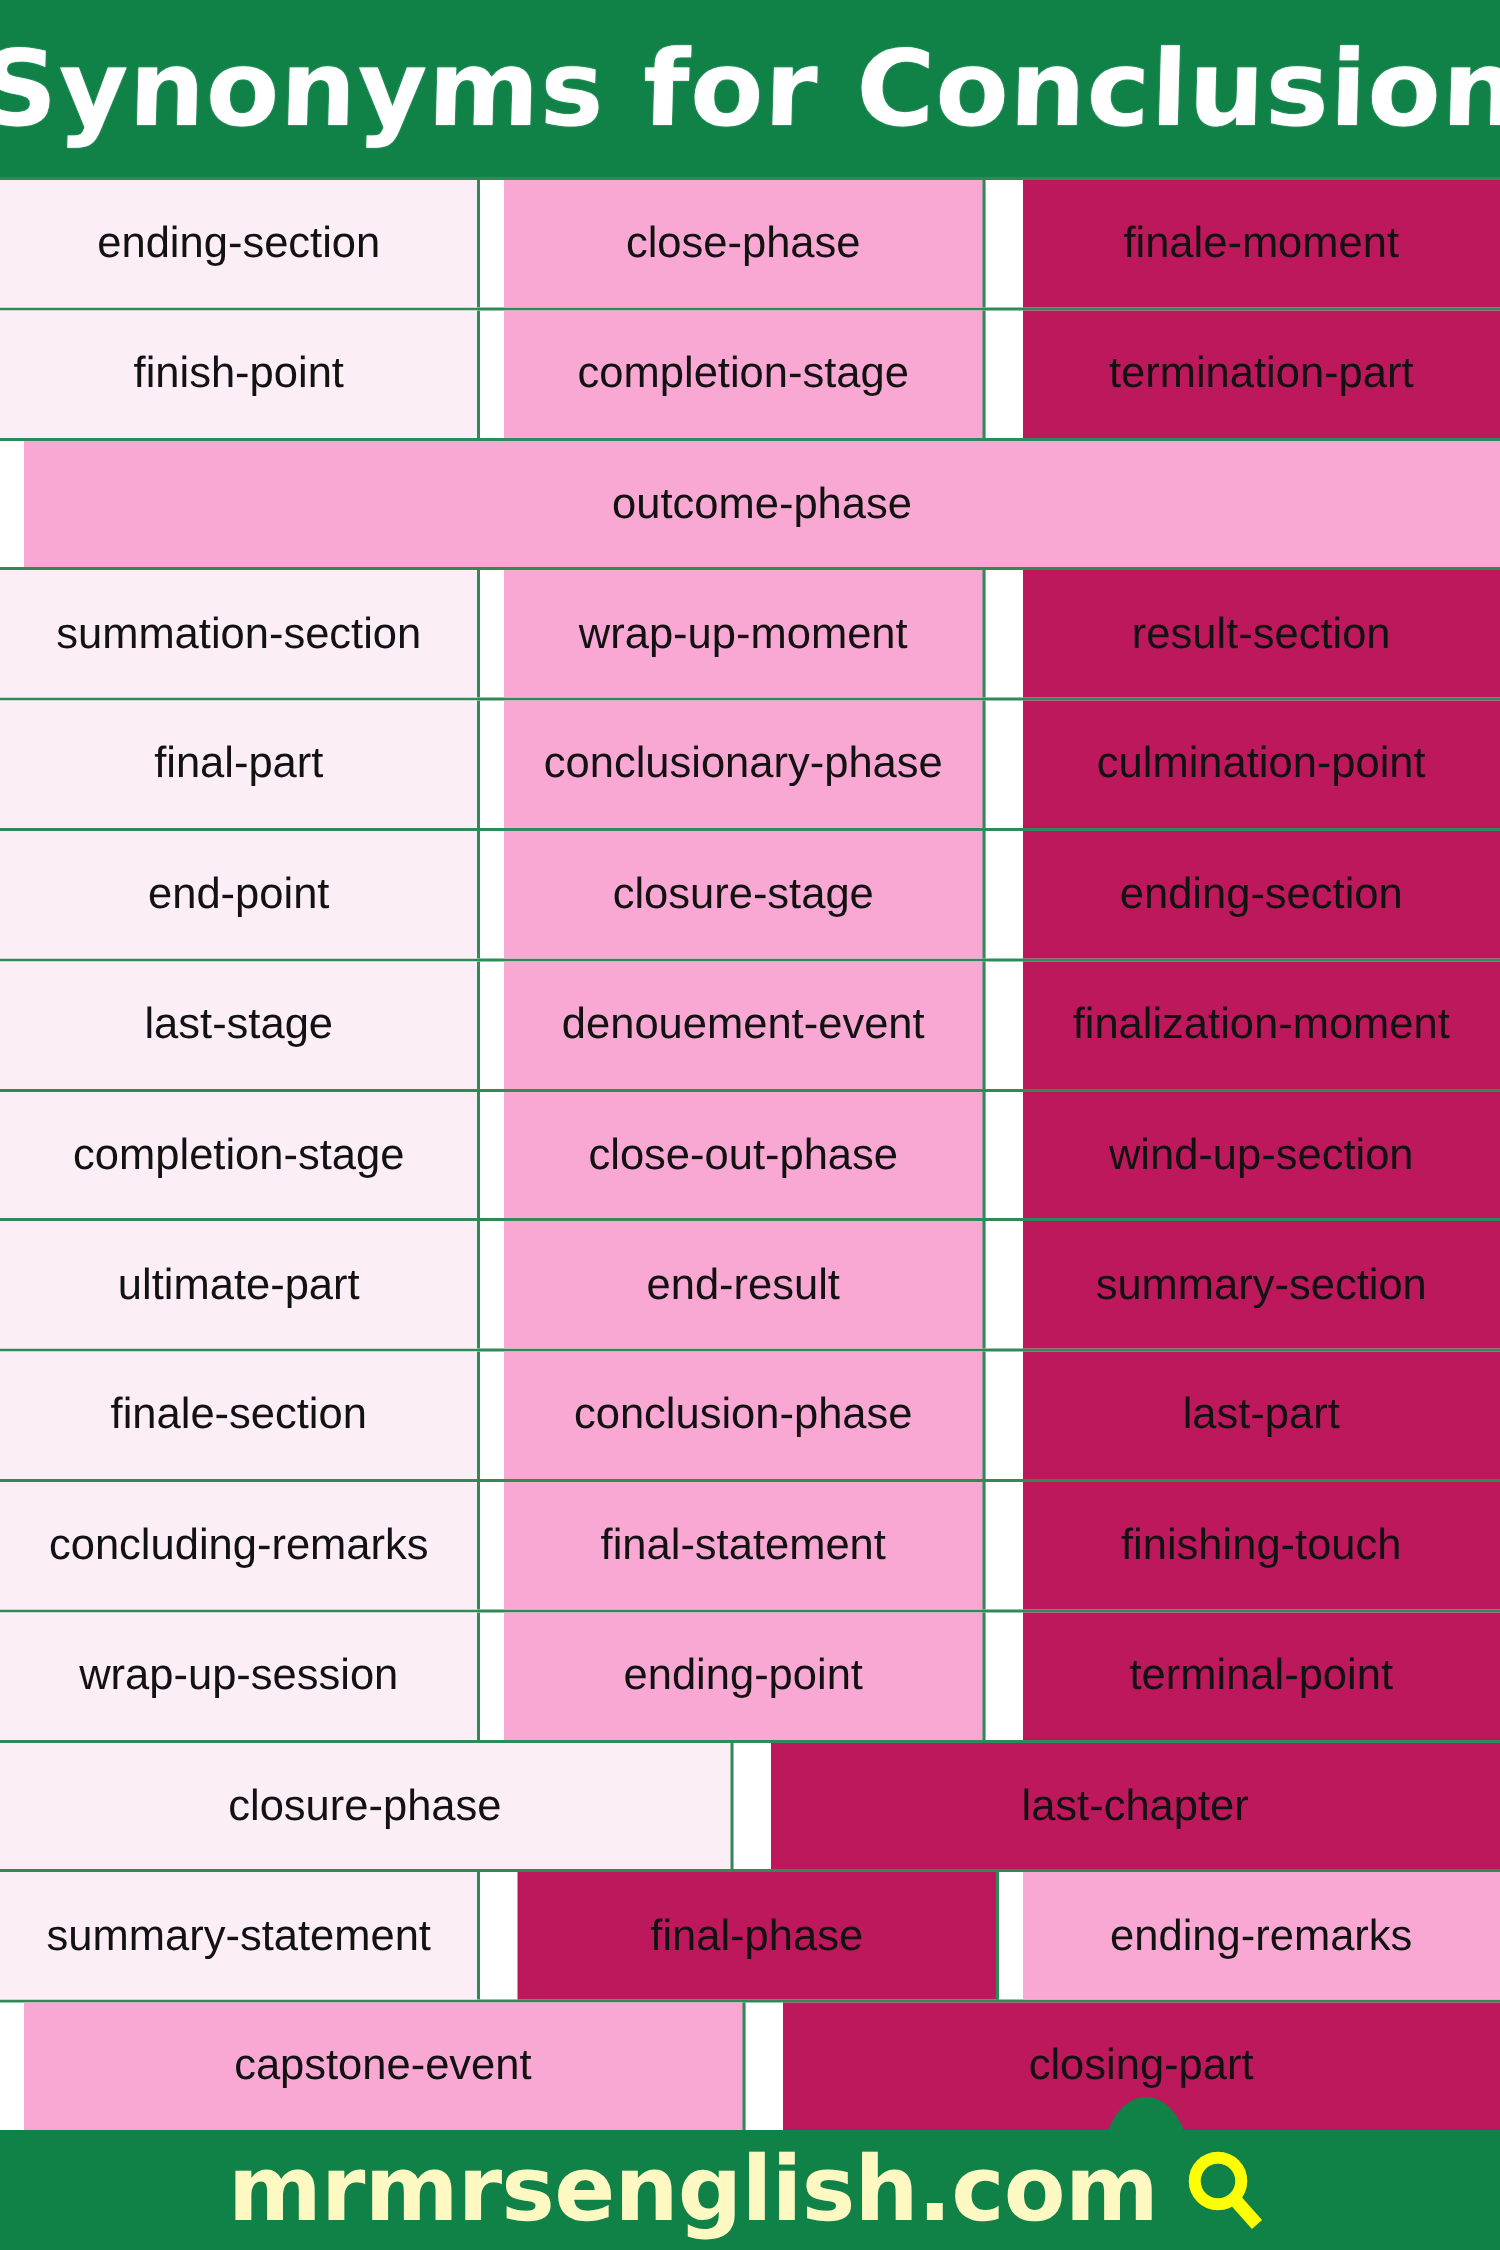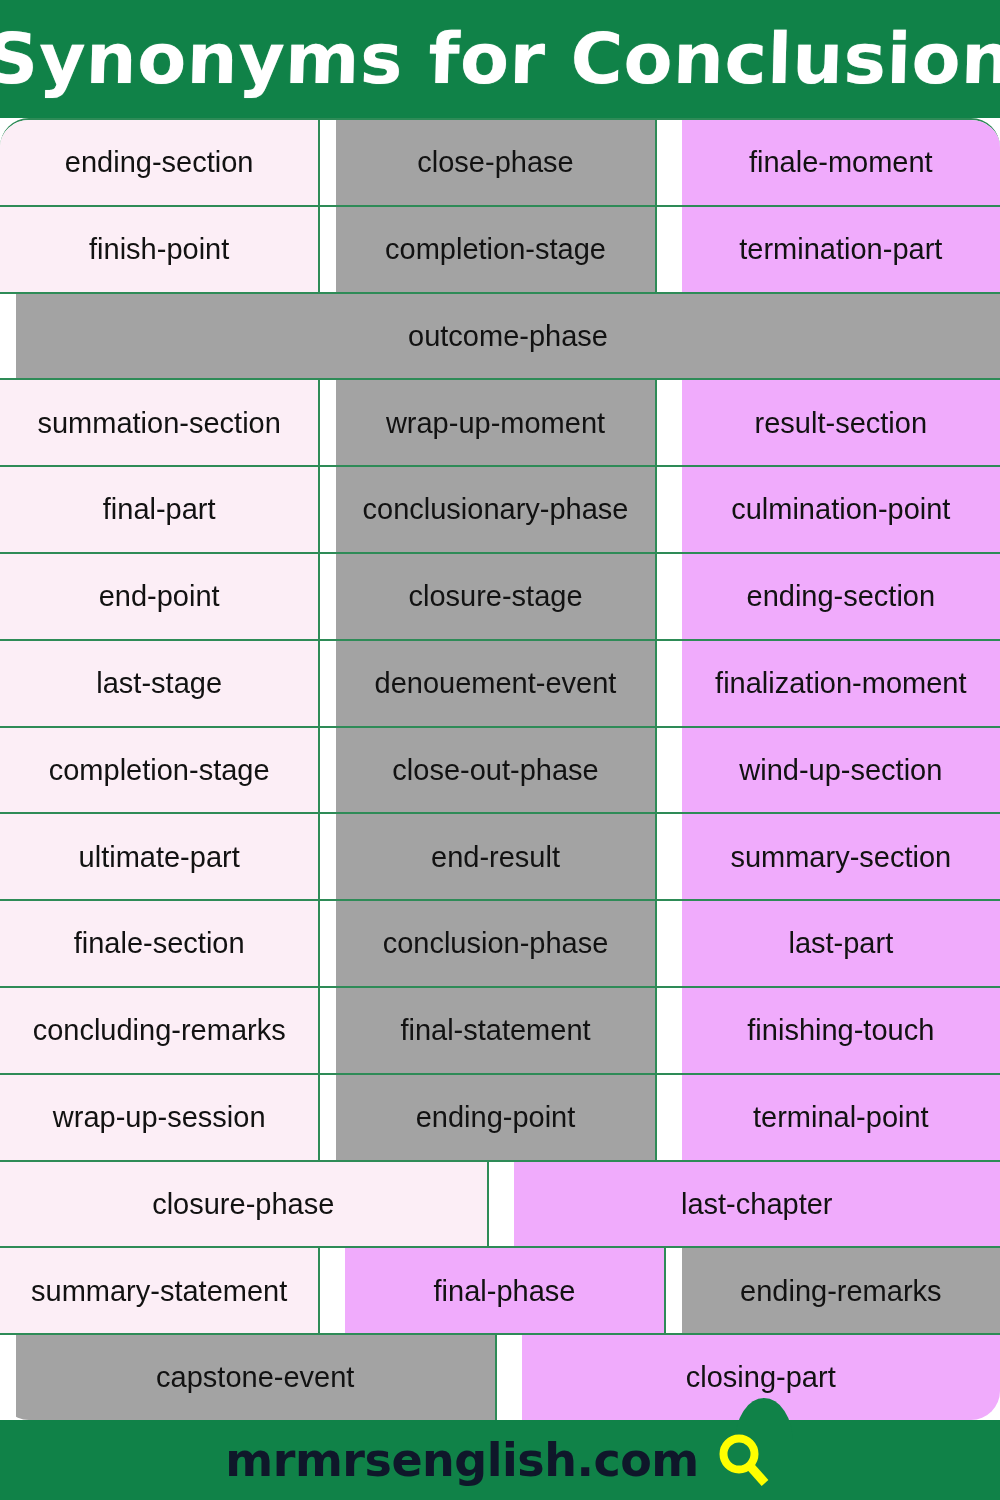--- a/index.html
+++ b/index.html
@@ -45,21 +45,20 @@
   }
 
   
   .table-wrap {
     flex: 1 1 auto;
     display: flex;
     flex-direction: column;
     background: #ffffff;
     border-top: 2px solid #2e8b57;
     overflow: hidden;
-    border-radius: 29px;
   }
 
   .row {
     flex: 1 1 0;
     display: flex;
     min-height: 0;
     border-bottom: 2px solid #2e8b57;
   }
   .row:last-child { border-bottom: none; }
 
@@ -74,22 +73,22 @@
     font-size: 29px;
     line-height: 1.12;
     color: #121212;
     border-right: 2px solid #2e8b57;
     overflow: hidden;
     word-break: break-word;
   }
   .cell:last-child { border-right: none; }
 
   .cell.col-0 { background: #fceef6; }
-  .cell.col-1 { background: #a3a3a3; margin-left: 16px; }
-  .cell.col-2 { background: #f0abfc; margin-left: 25px; }
+  .cell.col-1 { background: #f9a8d4; margin-left: 16px; }
+  .cell.col-2 { background: #be185d; margin-left: 25px; }
 
   
   .footer {
     position: relative;
     height: 80px;
     flex: 0 0 80px;
     background: #108248;
     display: flex;
     align-items: center;
     justify-content: center;
@@ -101,24 +100,24 @@
     top: -22px;
     left: 735px;
     width: 58px;
     height: 44px;
     background: #108248;
     border-radius: 50% 50% 0 0 / 100% 100% 0 0;
   }
 
   .footer-text {
     position: relative;
-    color: #0f172a;
+    color: #fef9c3;
     font-family: "DejaVu Sans", sans-serif;
     font-weight: bold;
-    font-size: 46px;
+    font-size: 60px;
     line-height: 1;
     letter-spacing: -0.5px;
     white-space: nowrap;
   }
 
   .footer-search-icon {
     position: relative;
     display: block;
     width: 62px;
     height: 62px;

